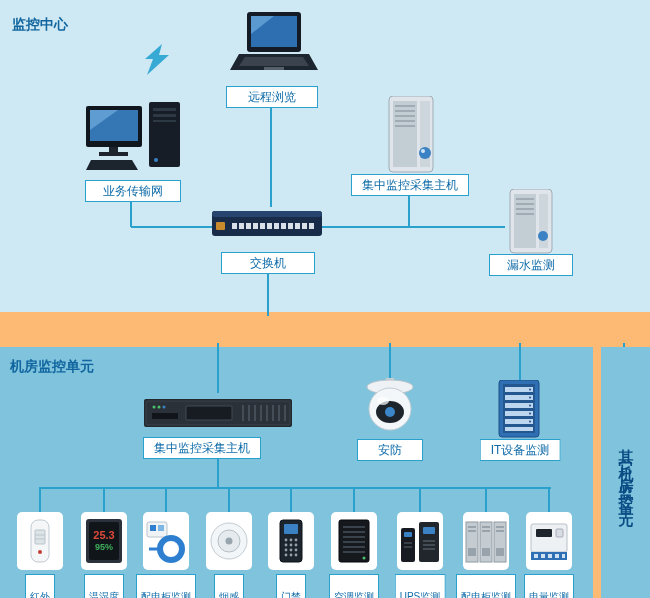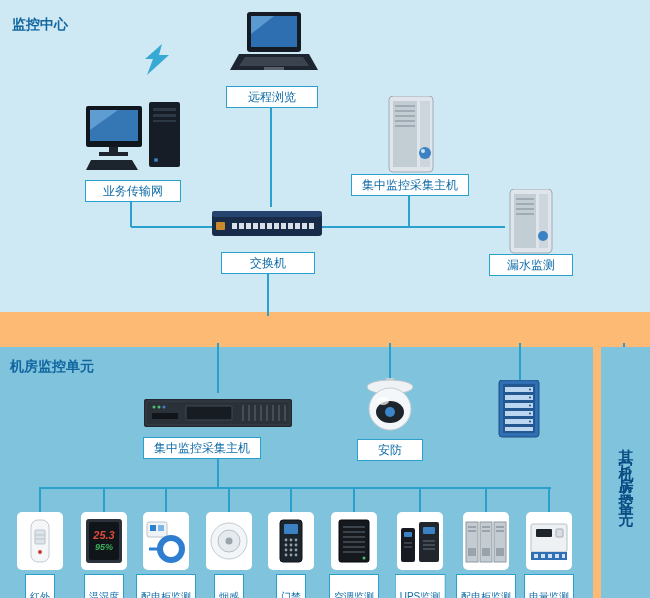--- a/index.html
+++ b/index.html
@@ -18,21 +18,21 @@
        background:linear-gradient(180deg,var(--bar-top),var(--bar-bottom));
        display:flex;align-items:center;justify-content:center;}
   .bar span{color:#fff;font-size:16px;font-weight:bold;letter-spacing:1px;}
   .sec-title{position:absolute;font-size:14px;font-weight:bold;color:var(--title);}
   .ln{position:absolute;background:var(--line);}
   .dev{position:absolute;line-height:0;}
   .nlabel{position:absolute;transform:translateX(-50%);background:#fff;border:1px solid var(--line);
           color:var(--label-text);font-size:12px;line-height:1.35;padding:2px 10px;white-space:nowrap;text-align:center;}
   .slabel{position:absolute;transform:translateX(-50%);background:#fff;border:1px solid var(--line);
           color:var(--label-text);font-size:10px;line-height:1.3;padding:15px 4px;white-space:nowrap;text-align:center;top:574px;}
-  .sbox{position:absolute;top:512px;width:46px;height:58px;background:#fff;border-radius:5px;font-style:italic;}
+  .sbox{position:absolute;top:512px;width:46px;height:58px;background:#fff;border-radius:5px;}
   .sbox svg{display:block;margin:6px auto 0;}
   .th-bezel{width:36px;height:44px;margin:7px auto 0;background:#2b323c;border-radius:3px;padding:3px;}
   .th-screen{background:#10151a;height:100%;border-radius:2px;display:flex;flex-direction:column;
              align-items:center;justify-content:center;gap:2px;}
   .th-temp{color:#e04a3a;font-size:11px;font-weight:bold;line-height:1;}
   .th-hum{color:#3fae5a;font-size:9px;font-weight:bold;line-height:1;}
 </style>
 </head>
 <body>
 
@@ -208,20 +208,21 @@
       </g>
       <g fill="#1f4e84">
         <circle cx="36" cy="9.5" r="1"></circle>
           <circle cx="36" cy="17.5" r="1"></circle>
           <circle cx="36" cy="25.5" r="1"></circle>
         <circle cx="36" cy="33.5" r="1"></circle>
           <circle cx="36" cy="41.5" r="1"></circle>
       </g>
     </svg>
   </div>
+  <div class="nlabel" style="left:520px;top:439px">IT设备监测</div>
 
   <div class="sbox" style="left:17px">
     <svg width="46" height="46" viewBox="0 0 46 46">
       <rect x="14" y="2" width="18" height="42" rx="7" fill="#f4f6f8" stroke="#c0cad1"></rect>
       <rect x="18" y="12" width="10" height="14" rx="1" fill="#dde4e8" stroke="#b9c3ca"></rect>
       <line x1="18" y1="17" x2="28" y2="17" stroke="#b9c3ca"></line>
         <line x1="18" y1="21" x2="28" y2="21" stroke="#b9c3ca"></line>
       <circle cx="23" cy="34" r="2" fill="#c43d36"></circle>
     </svg>
   </div>

